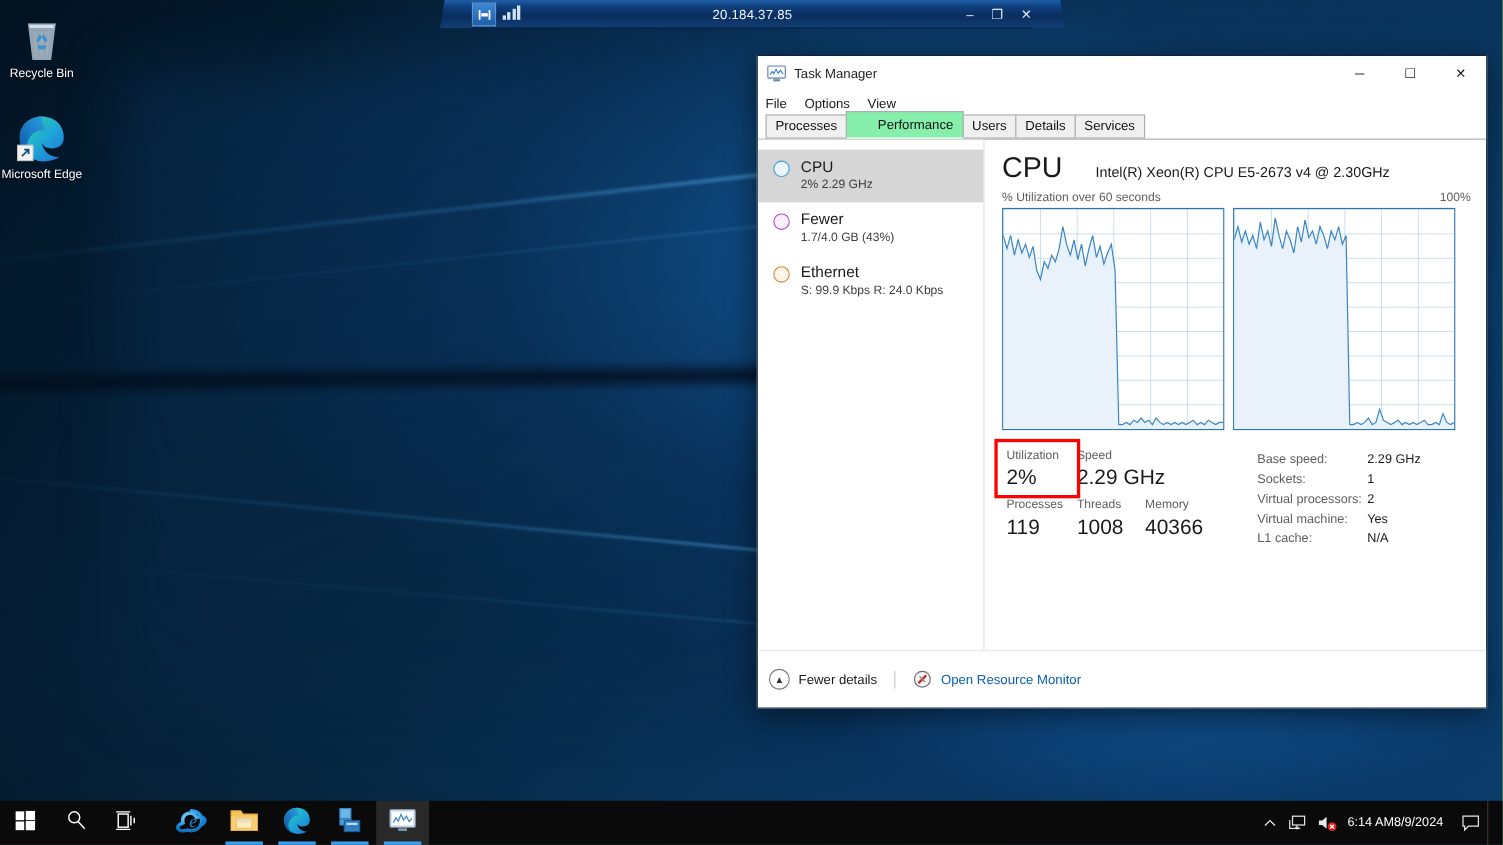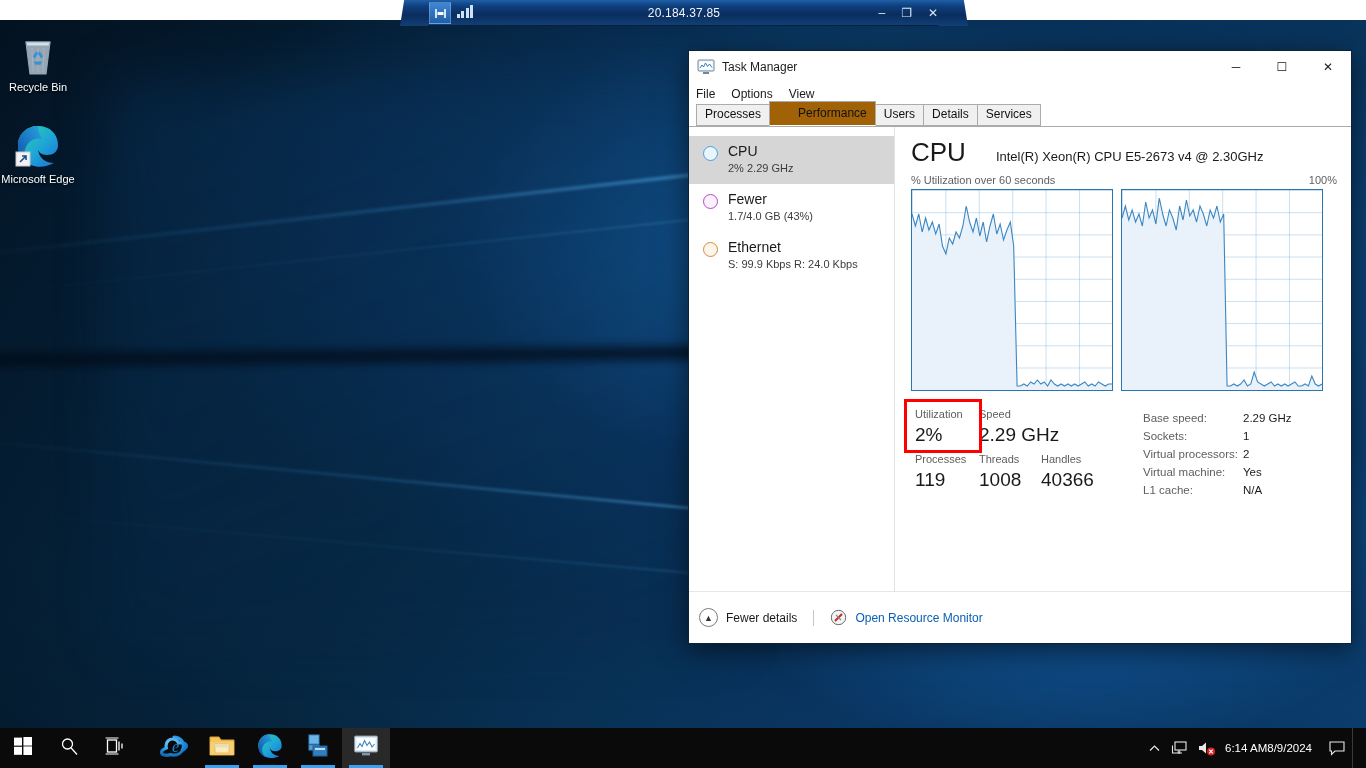--- a/index.html
+++ b/index.html
@@ -7,21 +7,20 @@
     width: 1366px; height: 768px;
     overflow: hidden;
     font-family: "Liberation Sans", sans-serif;
   }
 
   
   #desktop {
     position: absolute; inset: 0;
     background: #4d7c0f;
     overflow: hidden;
-    margin-top: 20px;
   }
   .wp-base {
     position: absolute; inset: 0;
     background:
       radial-gradient(ellipse 900px 520px at 62% 30%, rgba(24,106,180,0.85) 0%, rgba(12,58,110,0.4) 45%, rgba(6,30,62,0) 75%),
       radial-gradient(ellipse 700px 400px at 78% 72%, rgba(20,96,170,0.7) 0%, rgba(8,42,86,0.3) 50%, rgba(4,22,48,0) 80%),
       linear-gradient(120deg, #031526 0%, #062742 38%, #0a3a66 70%, #0d4d87 100%);
   }
   .wp-beam {
     position: absolute;
@@ -126,21 +125,21 @@
   .tm-tab {
     padding: 2px 8px 3px 8px;
     border: 1px solid #ababab;
     background: #f0f0f0;
     font-size: 12px; color:#111;
     margin-right: -1px;
     position: relative;
     line-height: 15px;
   }
   .tm-tab.active {
-    background: #a16207;
+    background: #86efac;
     border-bottom-color: #fff;
     z-index: 2;
     padding-top: 4px; padding-bottom: 4px;
     margin-top: -3px;
     font-weight: 400;
     padding-left: 28px;
   }
 
   .tm-body { display:flex; height: calc(594px - 32px - 22px - 22px - 52px); }
 
@@ -425,21 +424,21 @@
           <div class="stat-row" style="margin-top:4px">
             <div class="stat-cell s-proc">
               <div class="k">Processes</div>
               <div class="v">119</div>
             </div>
             <div class="stat-cell s-thr">
               <div class="k">Threads</div>
               <div class="v">1008</div>
             </div>
             <div class="stat-cell s-hnd">
-              <div class="k">Handles</div>
+              <div class="k">Memory</div>
               <div class="v">40366</div>
             </div>
           </div>
         </div>
 
         <div class="stats-right">
           <div class="sr-row">
             <span class="k">Base speed:</span>
             <span class="v">2.29 GHz</span>
           </div>

